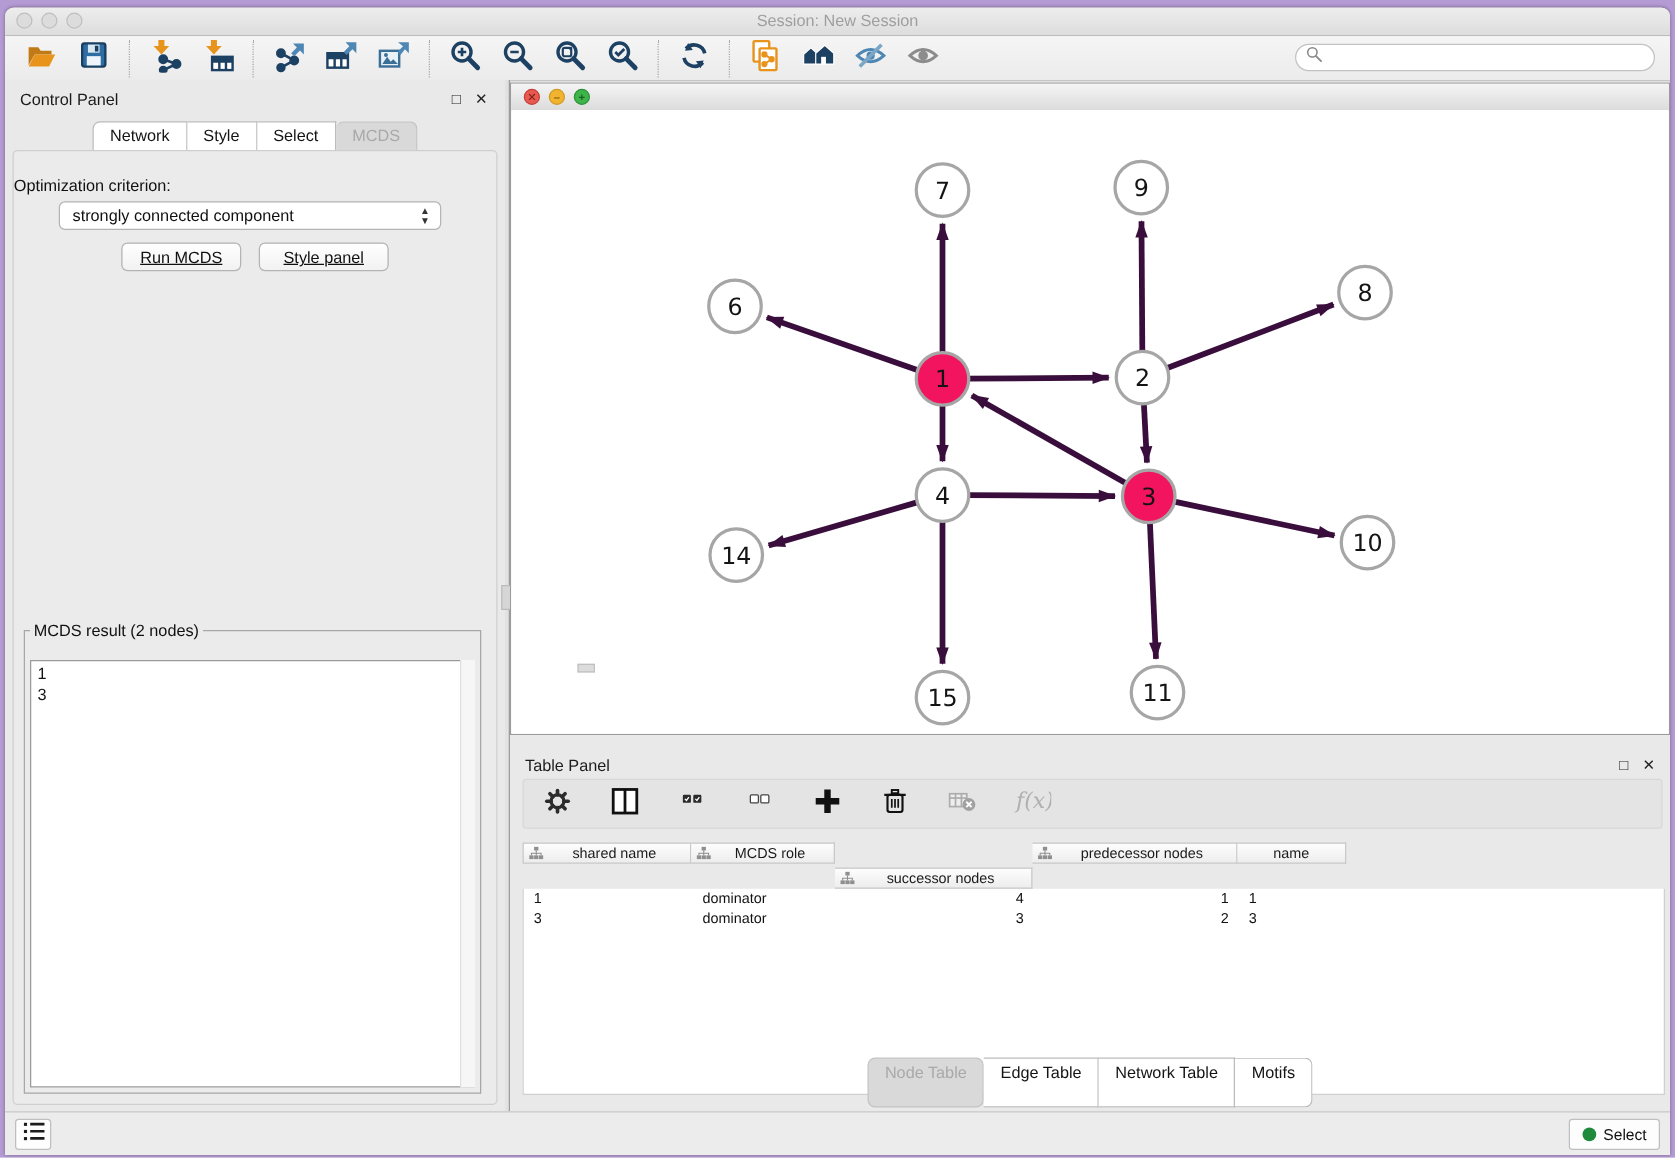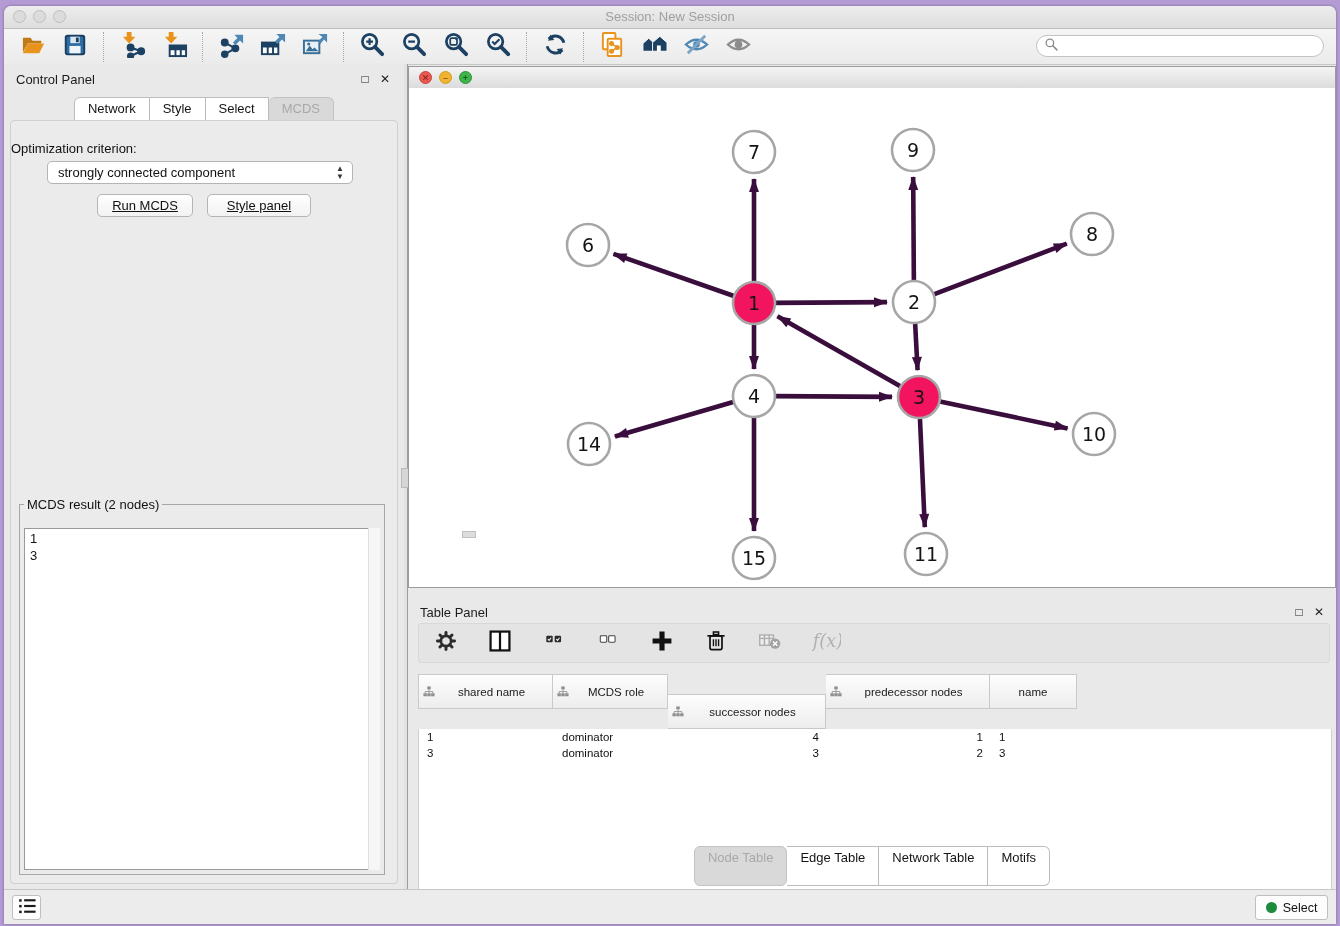--- a/index.html
+++ b/index.html
@@ -114,21 +114,21 @@
   .tp-toolbar{
     position:absolute;left:10px;right:6px;top:26px;height:40px;
     background:#e4e4e4;border:1px solid #d8d8d8;border-radius:3px;
     display:flex;align-items:center;padding-left:12px;box-sizing:border-box;
   }
   .tp-btn{width:30px;height:30px;display:flex;align-items:center;justify-content:center;margin-right:24px;cursor:default;}
   .tbl{position:absolute;left:10px;top:77px;font-size:11.5px;color:#111;}
   .tbl-header{display:flex;}
   .th{
     background:linear-gradient(#fdfdfd,#ededed);
-    border:1px solid #c9c9c9;border-left:none;height:35px;box-sizing:border-box;
+    border:1px solid #c9c9c9;border-left:none;height:17px;box-sizing:border-box;
     display:flex;align-items:center;padding:0 4px;
   }
   .th:first-child{border-left:1px solid #c9c9c9;}
   .th .th-label{flex:1;text-align:center;font-size:11.5px;color:#1a1a1a;}
   .tbl-body{background:#fff;border:1px solid #d0d0d0;border-top:none;}
   .tr{display:flex;height:16px;align-items:center;}
   .td{box-sizing:border-box;padding:0 8px;font-size:11.5px;color:#111;overflow:hidden;white-space:nowrap;}
   .td.right{text-align:right;}
   .tp-tabs{position:absolute;left:0;right:0;bottom:4px;display:flex;justify-content:center;}
   

